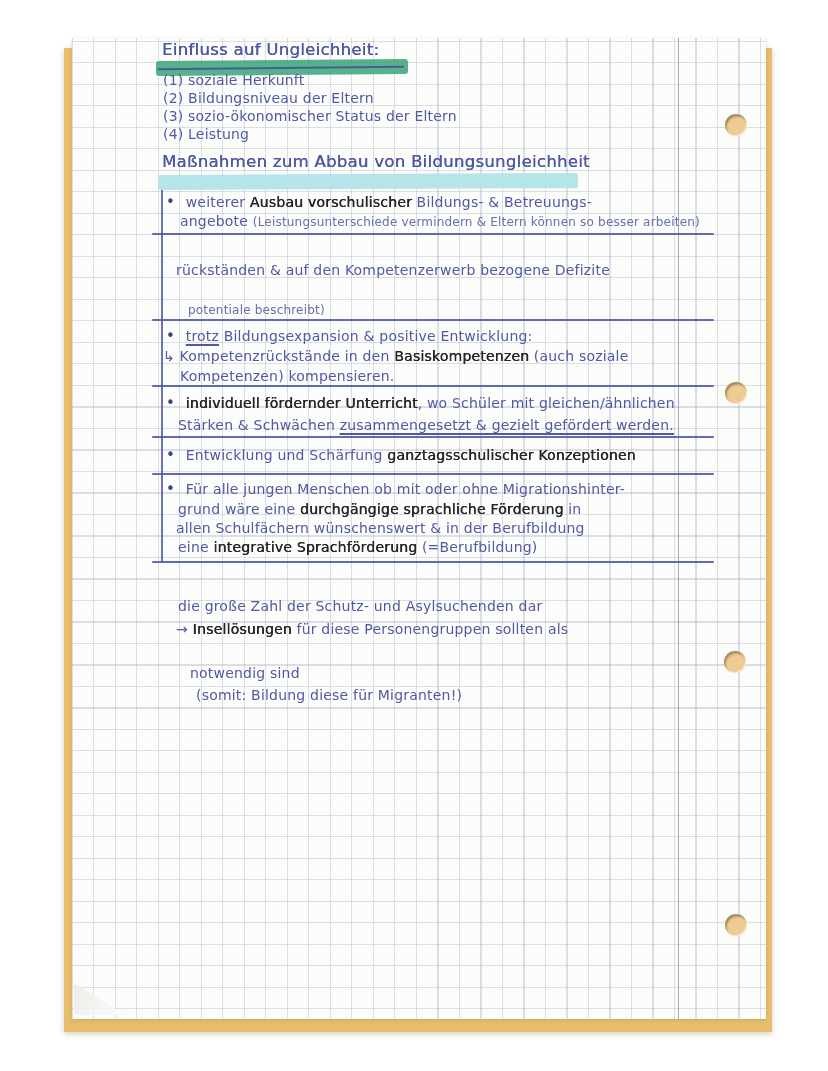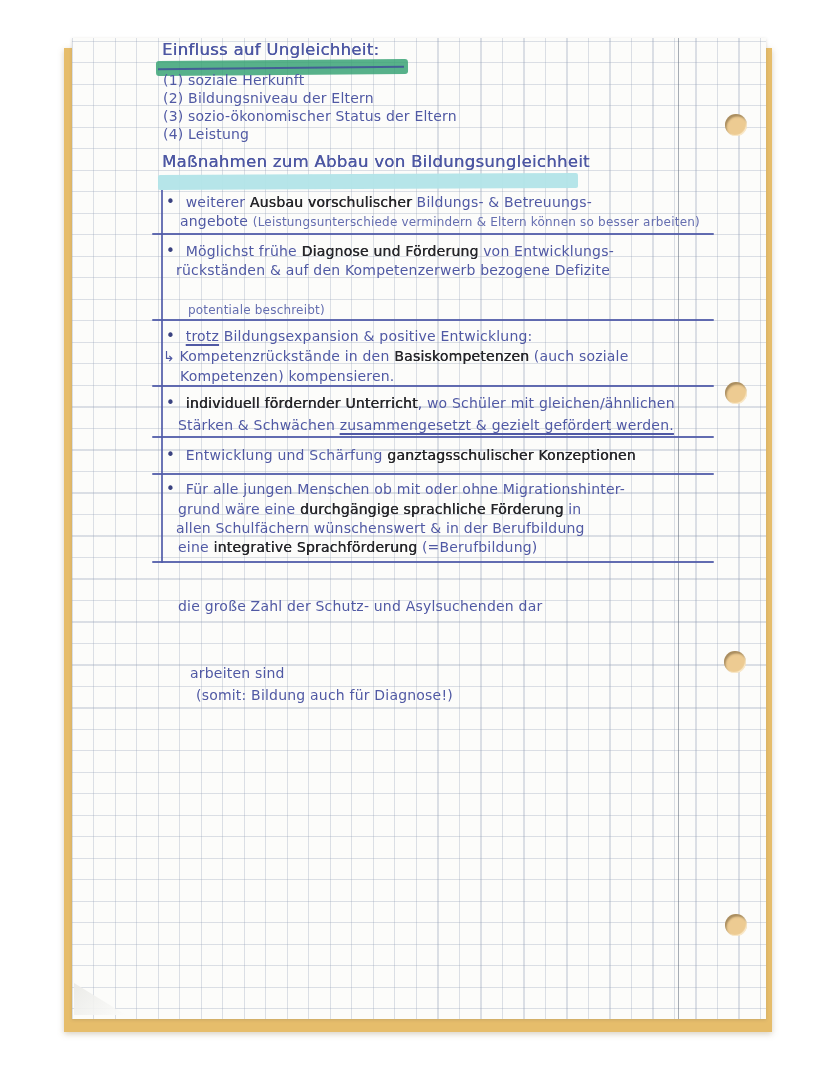--- a/index.html
+++ b/index.html
@@ -111,23 +111,20 @@
   <div class="margin-line"></div>
 
   <div class="ln b" style="left:94px;top:155px">
     <span class="ink">weiterer </span><span class="mk">Ausbau vorschulischer </span><span class="ink">Bildungs- &amp; Betreuungs-</span>
   </div>
   <div class="ln" style="left:108px;top:174px">
     <span class="ink">angebote </span><span class="sm">(Leistungsunterschiede vermindern &amp; Eltern können so besser arbeiten)</span>
   </div>
   <div class="divider" style="top:195px"></div>
 
-  <div class="ln b" style="left:94px;top:204px">
-    <span class="ink">Möglichst frühe </span><span class="mk">Diagnose und Förderung </span><span class="ink">von Entwicklungs-</span>
-  </div>
   <div class="ln" style="left:104px;top:223px">
     <span class="ink">rückständen &amp; auf den Kompetenzerwerb bezogene Defizite</span>
   </div>
   <div class="ln" style="left:116px;top:262px">
     <span class="sm">potentiale beschreibt)</span>
   </div>
   <div class="divider" style="top:281px"></div>
 
   <div class="ln b" style="left:94px;top:289px">
     <span class="ink u">trotz</span><span class="ink"> Bildungsexpansion &amp; positive Entwicklung:</span>
@@ -163,19 +160,22 @@
     <span class="ink">allen Schulfächern wünschenswert &amp; in der Berufbildung</span>
   </div>
   <div class="ln" style="left:106px;top:500px">
     <span class="ink">eine </span><span class="mk">integrative Sprachförderung</span><span class="ink"> (=Berufbildung)</span>
   </div>
   <div class="divider" style="top:523px"></div>
 
   <div class="ln" style="left:106px;top:559px">
     <span class="ink">die große Zahl der Schutz- und Asylsuchenden dar</span>
   </div>
+  <div class="ln" style="left:104px;top:582px">
+    <span class="ink">→ </span><span class="mk">Insellösungen</span><span class="ink"> für diese Personengruppen sollten als</span>
+  </div>
   <div class="ln" style="left:118px;top:626px">
-    <span class="ink">arbeiten sind</span>
+    <span class="ink">notwendig sind</span>
   </div>
   <div class="ln" style="left:124px;top:648px">
-    <span class="ink">(somit: Bildung auch für Diagnose!)</span>
+    <span class="ink">(somit: Bildung diese für Migranten!)</span>
   </div>
 </div>
 
 </body></html>

